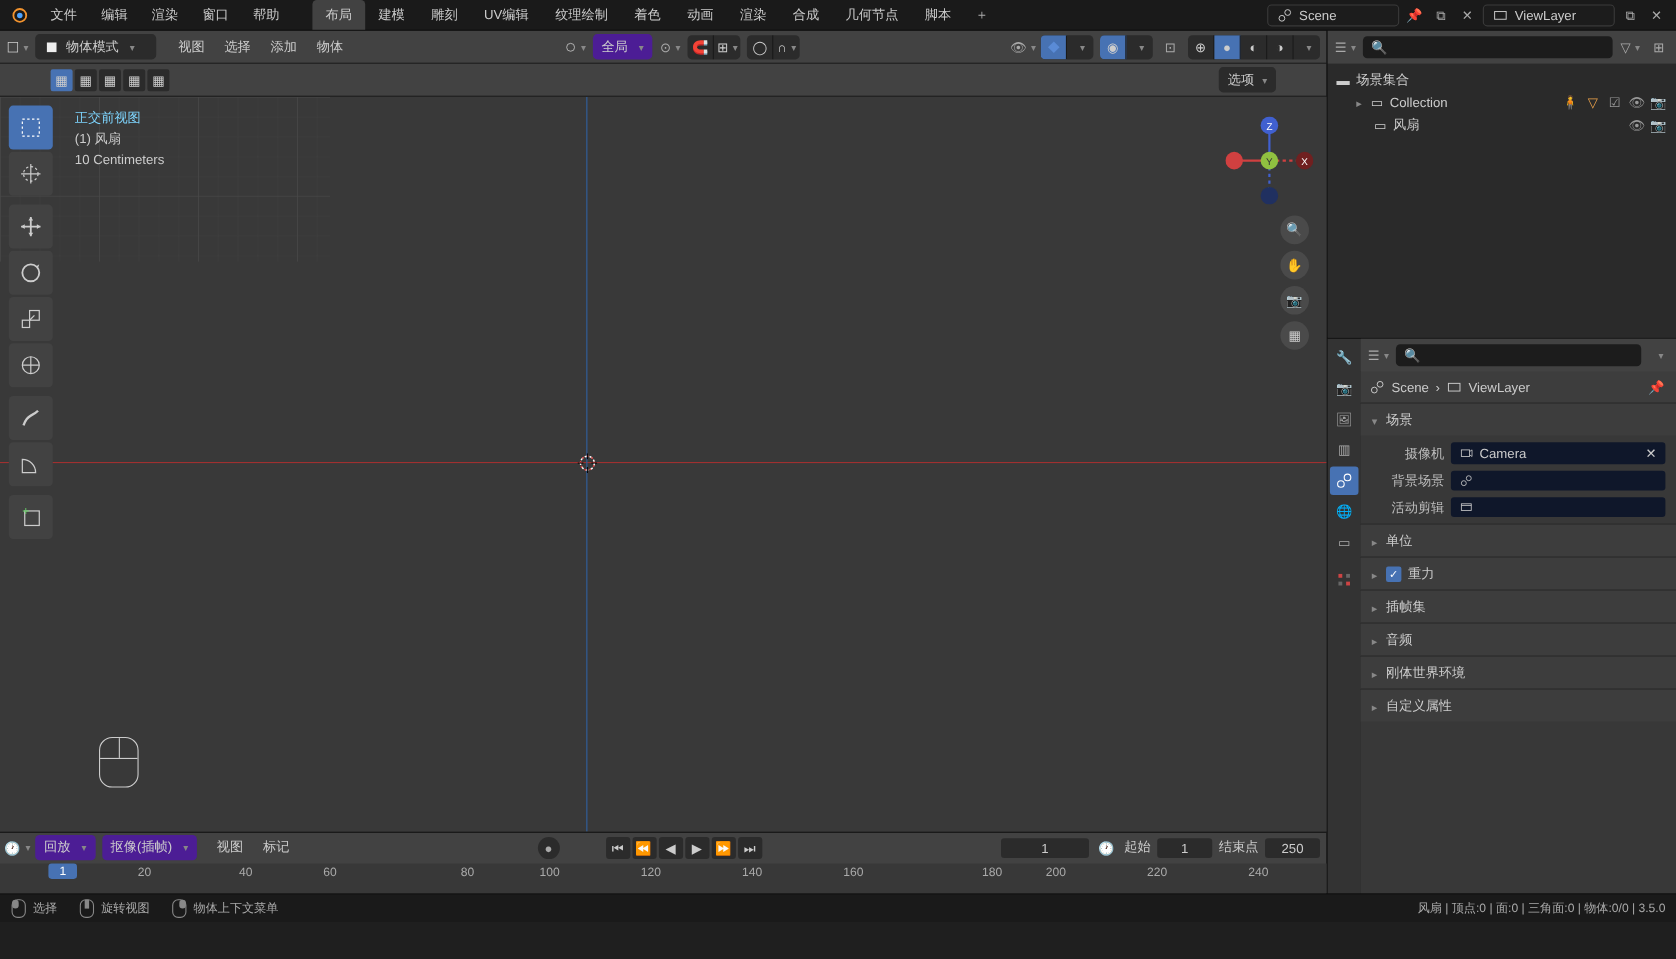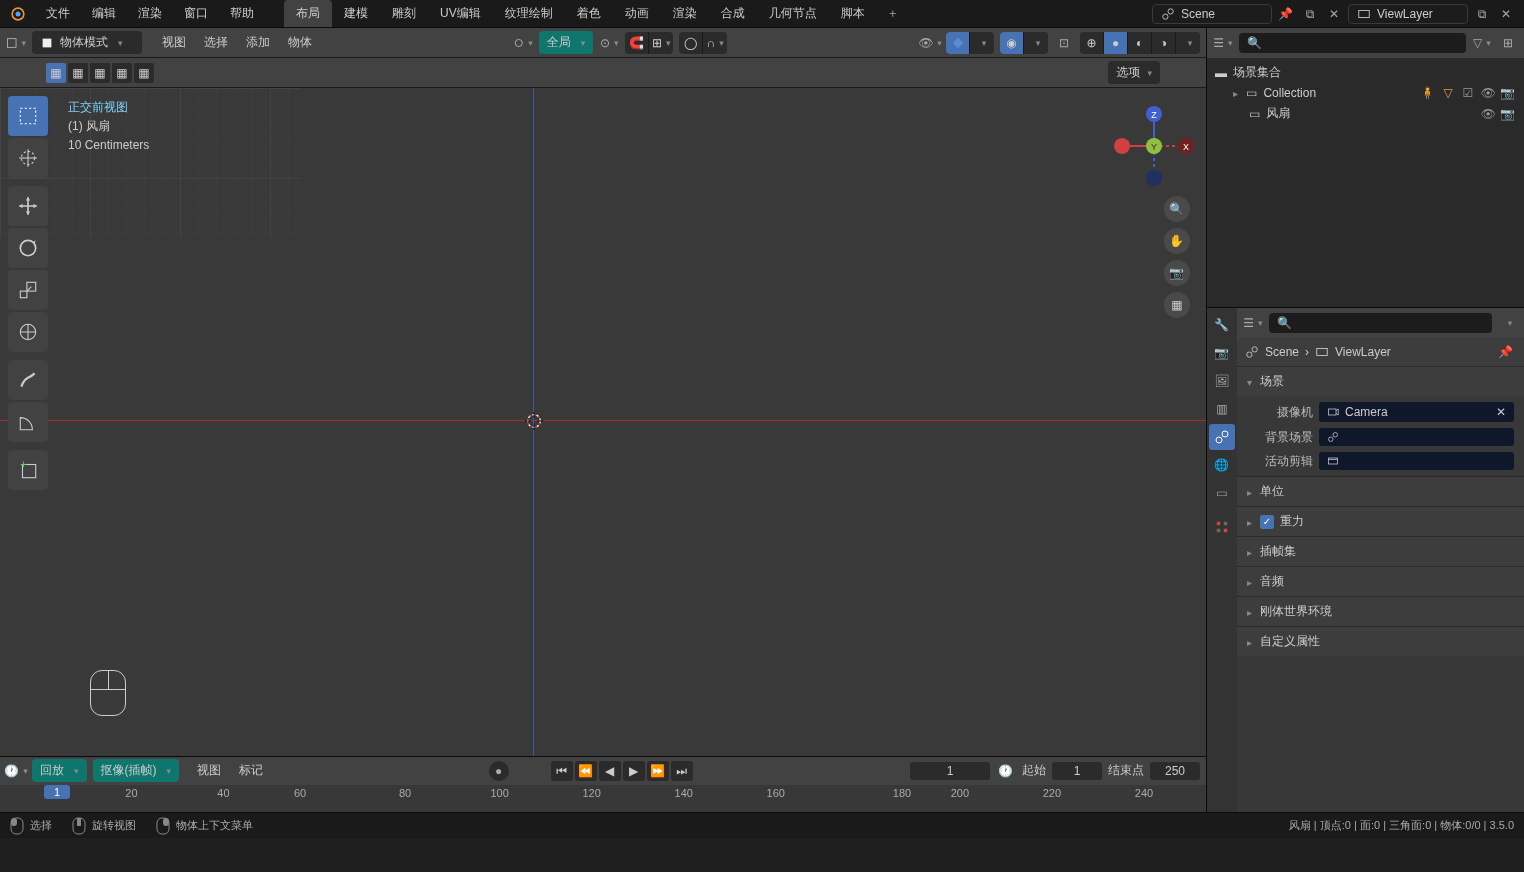--- a/index.html
+++ b/index.html
@@ -17,21 +17,21 @@
 .icon-btn svg { width: 14px; height: 14px; }
 
 .main-area { display: flex; height: 784px; }
 .viewport-col { flex: 1; display: flex; flex-direction: column; }
 .right-col { width: 318px; display: flex; flex-direction: column; background: #2a2a2a; border-left: 1px solid #0a0a0a; }
 
 .viewport-header { height: 30px; background: #424242; display: flex; align-items: center; padding: 0 6px; gap: 6px; border-bottom: 1px solid #1a1a1a; }
 .mode-select { background: #2b2b2b; border-radius: 4px; padding: 3px 8px; display: flex; align-items: center; gap: 6px; min-width: 110px; }
 .viewport-header .hmenu { display: flex; gap: 2px; margin-left: 6px; }
 .viewport-header .hmenu span { padding: 4px 8px; cursor: pointer; }
-.pill-select { background: #0f766e; border-radius: 4px; padding: 3px 8px; display: flex; align-items: center; gap: 6px; }
+.pill-select { background: #4c1d95; border-radius: 4px; padding: 3px 8px; display: flex; align-items: center; gap: 6px; }
 .btn-group { display: flex; background: #2b2b2b; border-radius: 4px; overflow: hidden; }
 .btn-group .bg-btn { width: 24px; height: 22px; display: flex; align-items: center; justify-content: center; cursor: pointer; border-right: 1px solid #1a1a1a; }
 .btn-group .bg-btn:last-child { border-right: none; }
 .btn-group .bg-btn.active { background: #4772b3; }
 .spacer { flex: 1; }
 
 .selmode-row { height: 30px; background: #424242; display: flex; align-items: center; padding: 0 46px 0 46px; border-bottom: 1px solid #1a1a1a; }
 .sel-group { display: flex; gap: 2px; }
 .sel-btn { width: 20px; height: 20px; background: #2b2b2b; display: flex; align-items: center; justify-content: center; cursor: pointer; border-radius: 2px; }
 .sel-btn.active { background: #4772b3; }
@@ -380,21 +380,21 @@
           <div class="frame-field" style="min-width:50px">
               <span>250</span>
             </div>
         </div>
       </div>
       <div class="timeline-ruler">
         <div class="playhead"><span>1</span></div>
       <div class="tick" style="left: 131.446px;">20</div>
           <div class="tick" style="left: 223.494px;">40</div>
           <div class="tick" style="left: 300px;">60</div>
-          <div class="tick" style="left: 391px; padding-left: 28px;">80</div>
+          <div class="tick" style="left: 411px; padding-left: 28px;">80</div>
           <div class="tick" style="left: 499.639px;">100</div>
           <div class="tick" style="left: 591.687px;">120</div>
           <div class="tick" style="left: 683.735px;">140</div>
           <div class="tick" style="left: 775.783px;">160</div>
           <div class="tick" style="left: 902px;">180</div>
           <div class="tick" style="left: 959.88px;">200</div>
           <div class="tick" style="left: 1051.93px;">220</div>
           <div class="tick" style="left: 1143.98px;">240</div>
         </div>
     </div>

